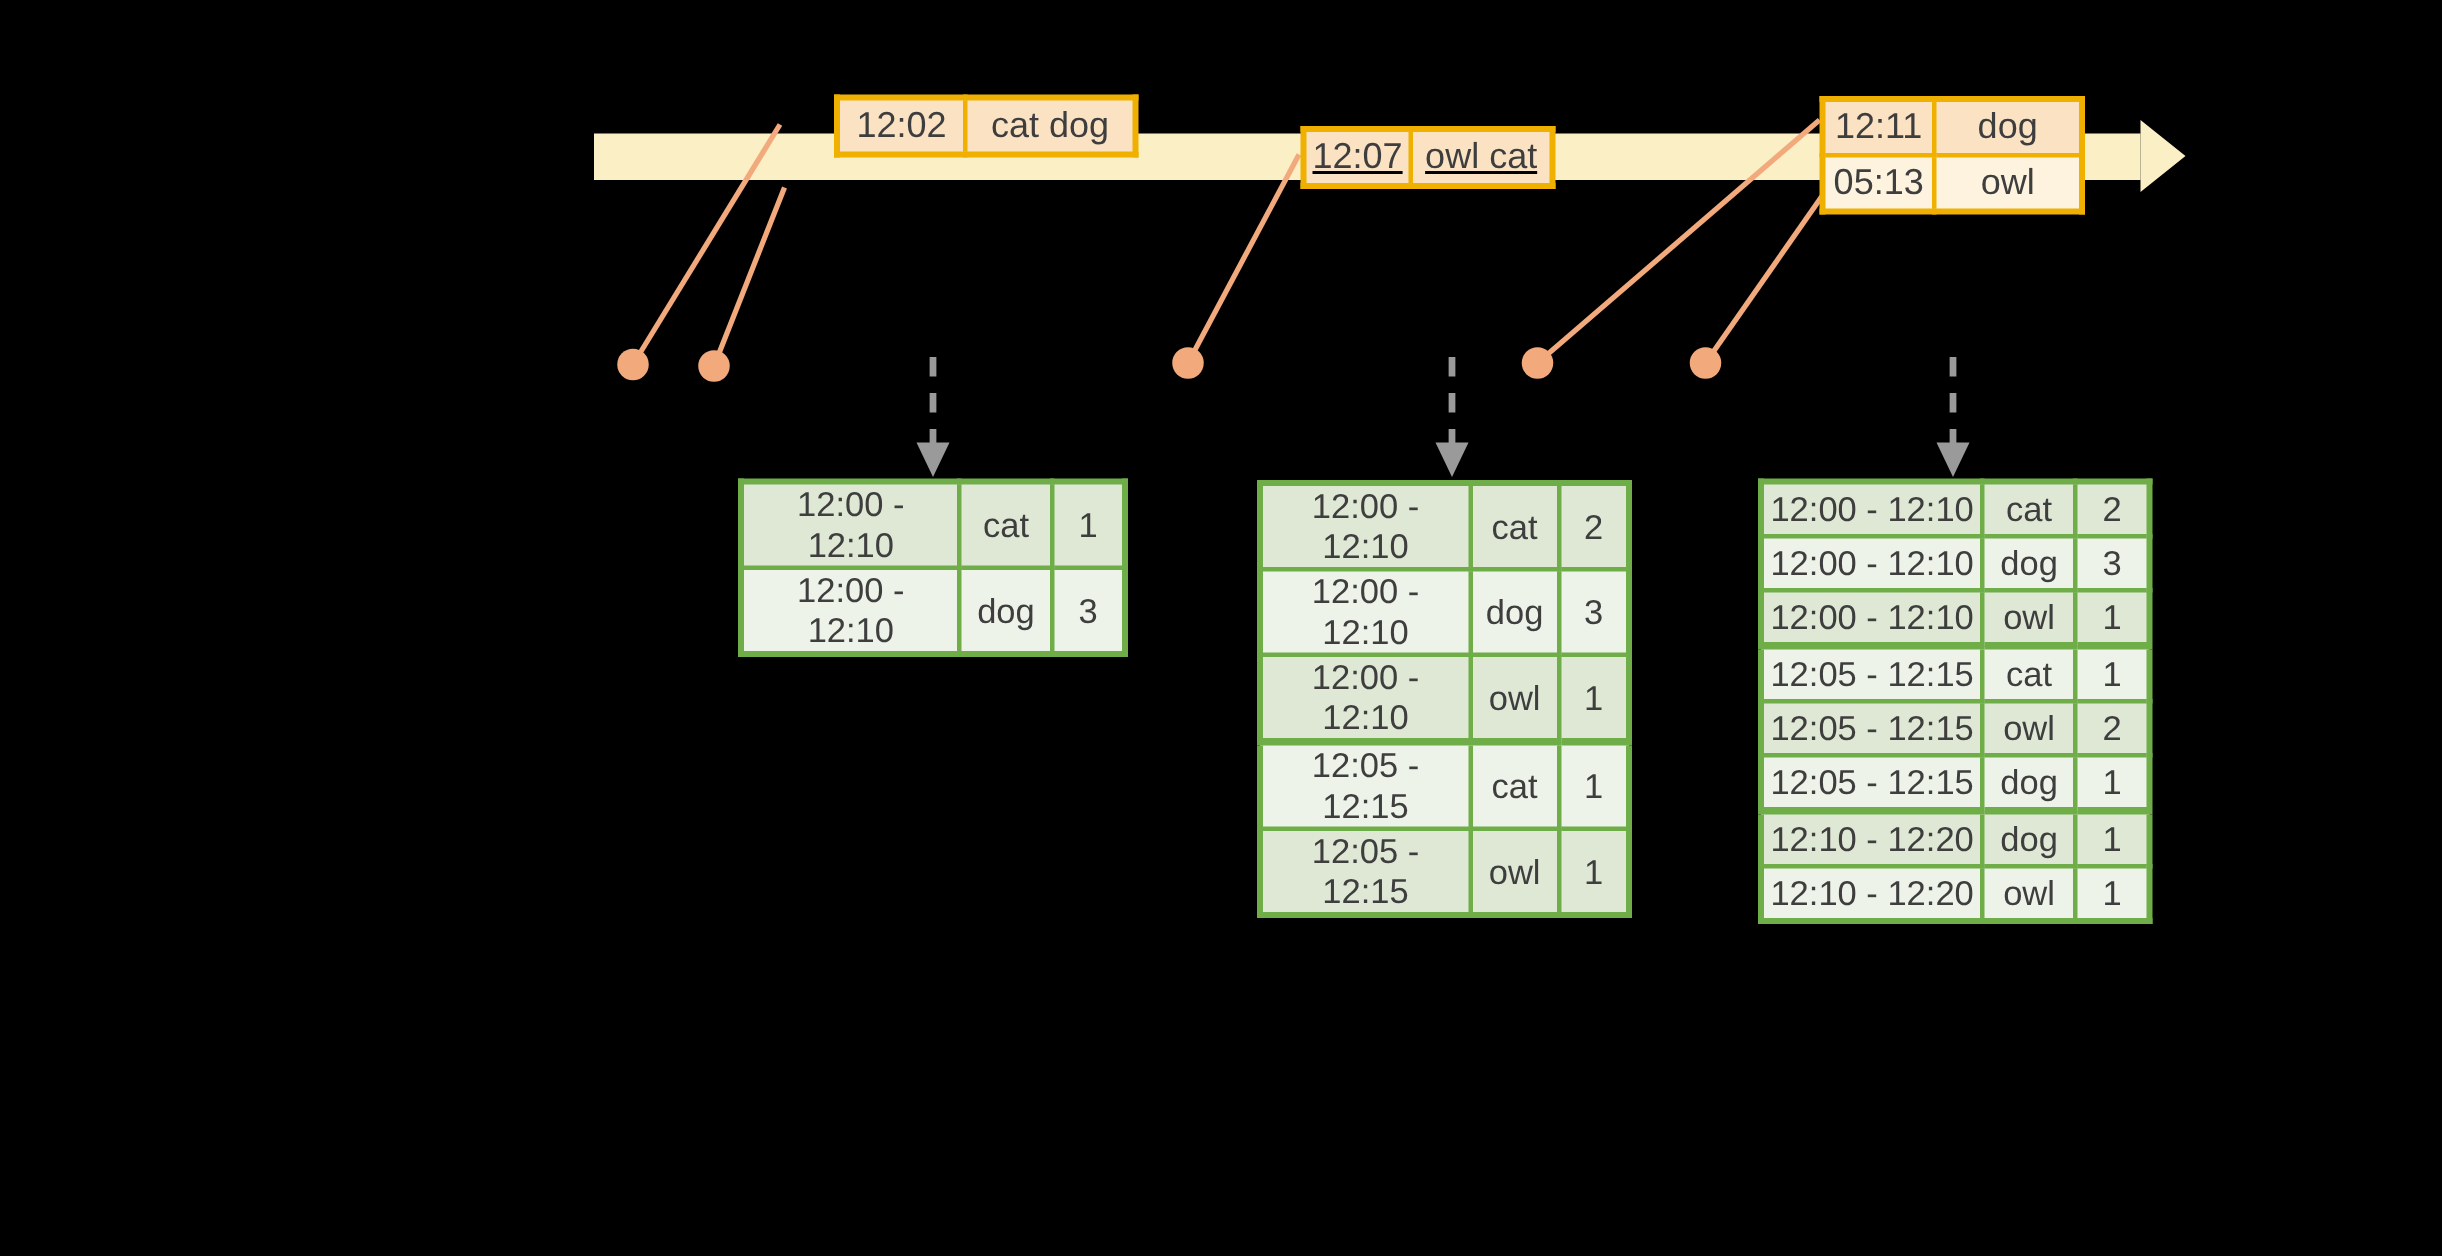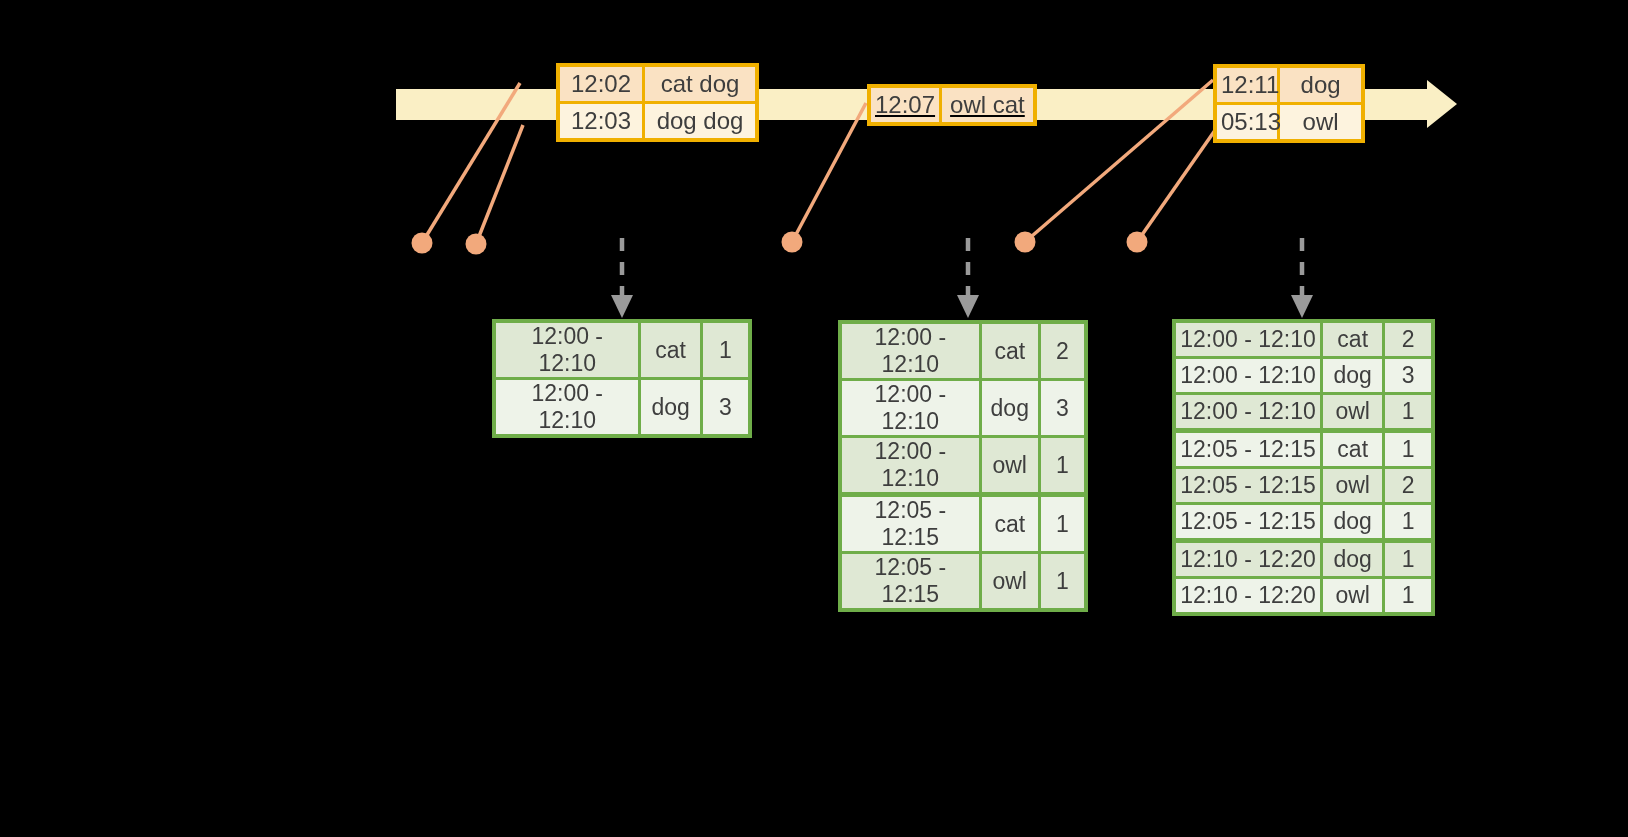--- a/index.html
+++ b/index.html
@@ -20,21 +20,21 @@
   table{border-collapse:collapse;table-layout:fixed;}
   .event-table{position:absolute;border:4px solid var(--event-border);}
   .event-table td{
     border:3px solid var(--event-border);height:34px;padding:0 4px;
     text-align:center;vertical-align:middle;font-size:24px;color:var(--text);
   }
   .event-table tr.dark td{background:var(--event-row-dark);}
   .event-table tr.light td{background:var(--event-row-light);}
   #event-table-0{left:520px;top:63px;width:203px;margin-left:36px;}
   #event-table-1{left:867px;top:84px;width:170px;text-decoration:underline;}
-  #event-table-2{left:1213px;top:64px;width:152px;}
+  #event-table-2{left:1213px;top:64px;width:177px;}
   
   .result-table{position:absolute;border:4px solid var(--result-border);}
   .result-table td{
     border:3px solid var(--result-border);height:33px;padding:0 4px;
     text-align:center;vertical-align:middle;font-size:23px;color:var(--text);
   }
   .result-table tr.dark td{background:var(--result-row-dark);}
   .result-table tr.light td{background:var(--result-row-light);}
   .result-table tr.group-start td{border-top:5px solid var(--result-border);}
   #result-table-0{left:492px;top:319px;width:260px;}
@@ -85,24 +85,20 @@
   <table class="event-table" id="event-table-0">
     <colgroup>
         <col class="e-time">
         <col class="e-words">
       </colgroup>
     <tbody>
         <tr class="dark">
           <td>12:02</td>
           <td>cat dog</td>
         </tr>
-        <tr class="light">
-          <td>12:03</td>
-          <td>dog dog</td>
-        </tr>
       </tbody>
   </table>
   <table class="event-table" id="event-table-1">
     <colgroup>
         <col class="e-time">
         <col class="e-words">
       </colgroup>
     <tbody>
         <tr class="dark">
           <td>12:07</td>

